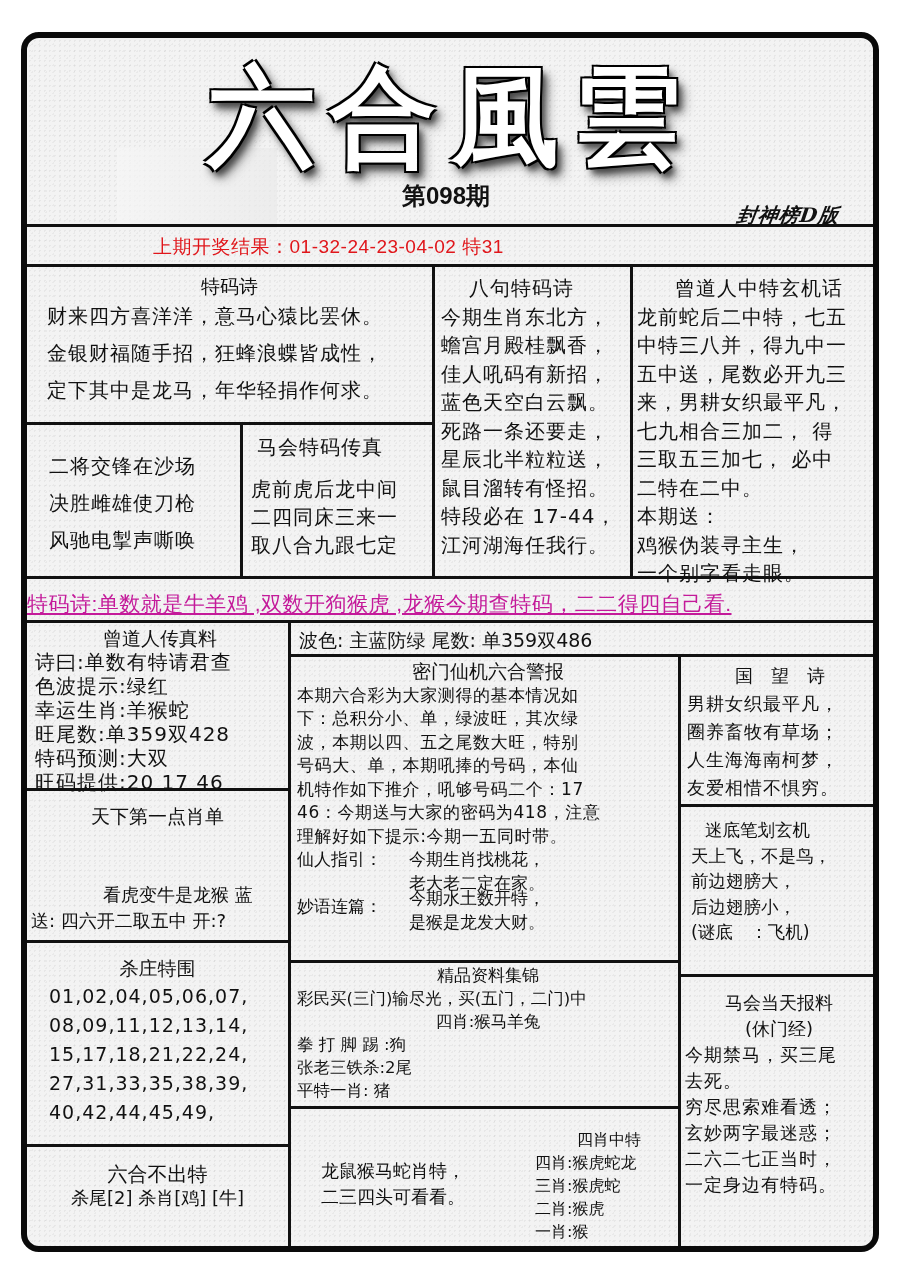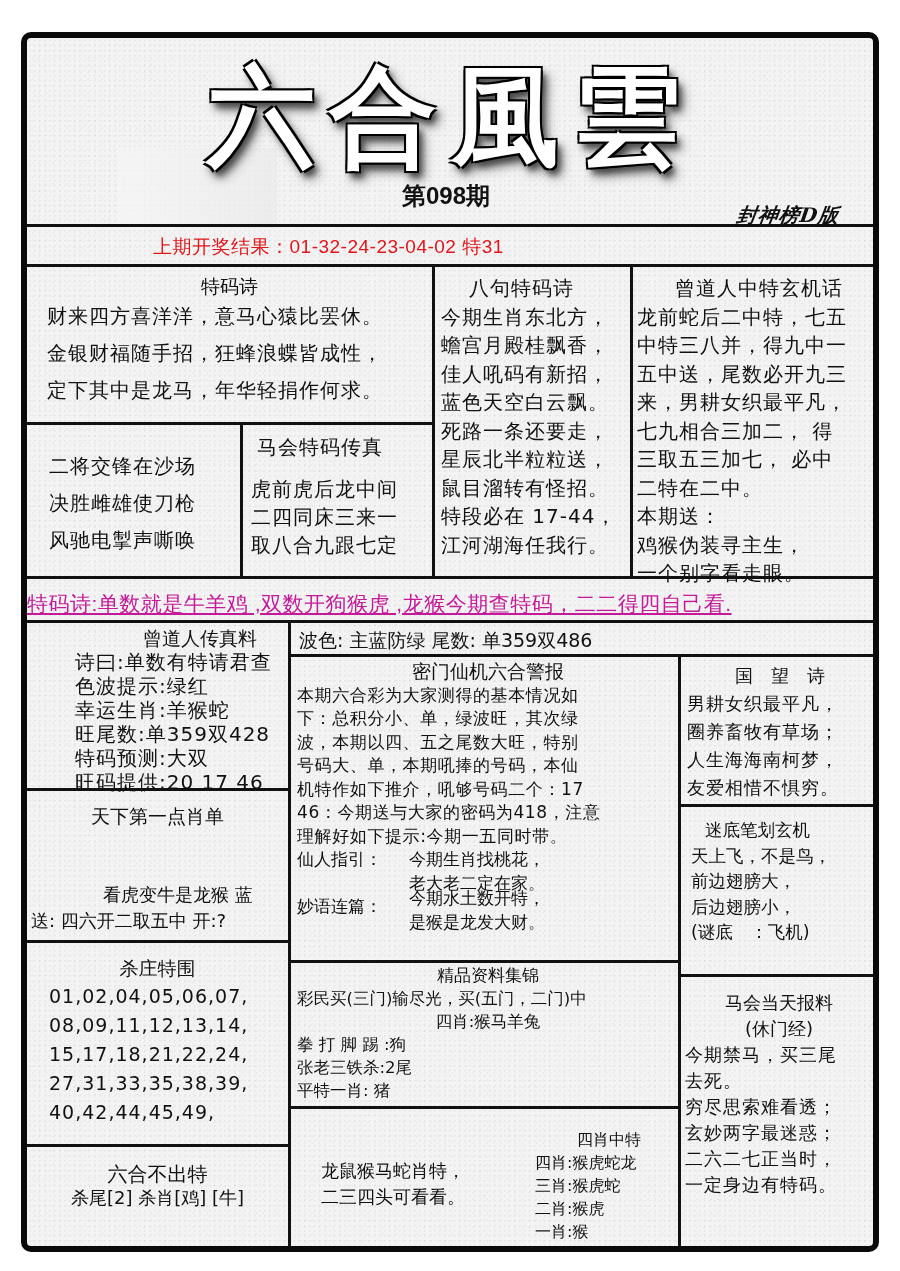--- a/index.html
+++ b/index.html
@@ -2,21 +2,21 @@
 <html><head>
 <meta charset="utf-8">
 <style>
   html, body { margin:0; padding:0; }
   body {
     width:900px; height:1271px; background:#ffffff; position:relative; overflow:hidden;
     font-family:"DejaVu Sans", "Liberation Sans", sans-serif; color:#111;
   }
   .frame {
     position:absolute; left:21px; top:32px; width:846px; height:1208px;
-    border:6px solid #0a0a0a; border-radius:10px;
+    border:6px solid #0a0a0a; border-radius:18px;
     background:#f3f3f3;
     background-image:
       radial-gradient(rgba(0,0,0,0.05) 1px, transparent 1px),
       radial-gradient(rgba(0,0,0,0.04) 1px, transparent 1px);
     background-size:5px 5px, 7px 7px;
     background-position:0 0, 2px 3px;
   }
   .box { position:absolute; box-sizing:border-box; }
   .hline { position:absolute; background:#111; height:3px; }
   .vline { position:absolute; background:#111; width:3px; }
@@ -115,21 +115,21 @@
   <div class="vline" style="left:651px;top:618px;height:590px;"></div>
   <div class="hline" style="left:261px;top:616px;width:585px;"></div>
   <div class="hline" style="left:0;top:750px;width:262px;"></div>
   <div class="hline" style="left:0;top:902px;width:262px;"></div>
   <div class="hline" style="left:0;top:1106px;width:262px;"></div>
   <div class="hline" style="left:261px;top:922px;width:392px;"></div>
   <div class="hline" style="left:261px;top:1068px;width:392px;"></div>
   <div class="hline" style="left:651px;top:766px;width:195px;"></div>
   <div class="hline" style="left:651px;top:936px;width:195px;"></div>
 
-  <div class="box" style="left:8px;top:588px;width:250px;line-height:24px;margin-left:40px;">
+  <div class="box" style="left:8px;top:588px;width:250px;line-height:24px;">
     <div class="title" style="font-size:19px;">曾道人传真料</div>
     <div class="small">诗曰:单数有特请君查</div>
     <div class="small">色波提示:绿红</div>
     <div class="small">幸运生肖:羊猴蛇</div>
     <div class="small">旺尾数:单359双428</div>
     <div class="small">特码预测:大双</div>
     <div class="small">旺码提供:20 17 46</div>
   </div>
 
   <div class="box" style="left:0;top:766px;width:261px;">

